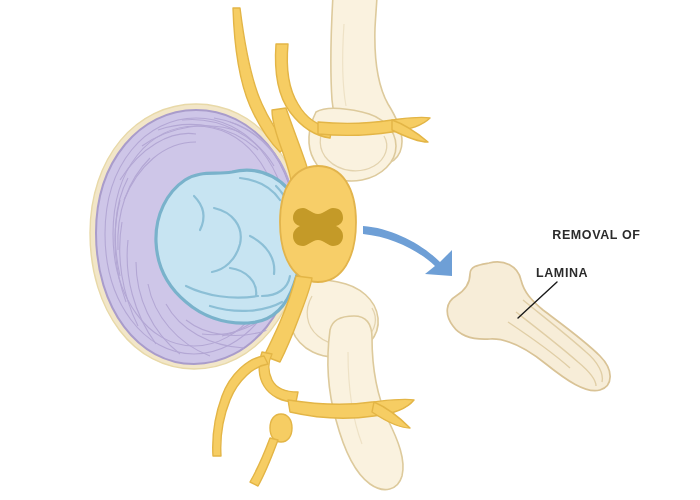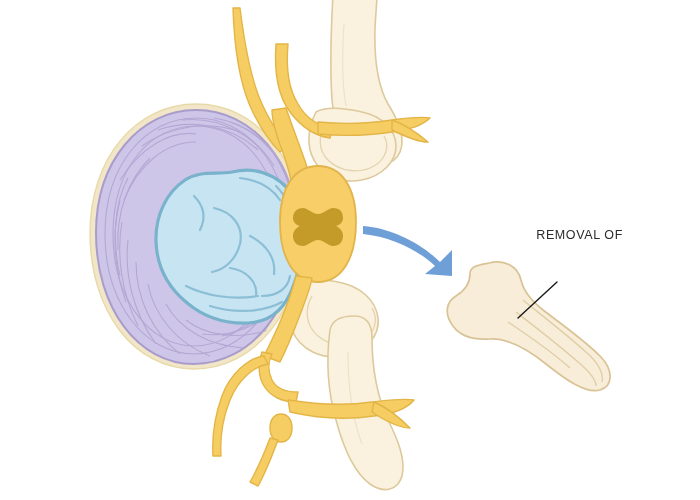--- a/index.html
+++ b/index.html
@@ -21,29 +21,29 @@
   }
   #scene {
     position: absolute;
     left: 0;
     top: 0;
     width: 700px;
     height: 500px;
   }
   .annotation-text {
     position: absolute;
-    left: 520px;
+    left: 536px;
     top: 207px;
     width: 140px;
     color: #2b2b2b;
     font-family: "Liberation Sans", sans-serif;
     font-size: 12.5px;
     line-height: 19px;
     letter-spacing: 0.6px;
-    font-weight: 400;
+    font-weight: 700;
     white-space: pre;
   }
   .annotation-line-2 { display: block; }
 </style>
 </head>
 <body>
 
 <div id="figure">
 
   <svg id="scene" viewBox="0 0 700 500">
@@ -283,15 +283,16 @@
     </g>
 
     <g>
       <path d="M557,282 L518,318" stroke="#1a1a1a" stroke-width="1.4" fill="none" stroke-linecap="round"></path>
     </g>
 
   </svg>
 
   <div class="annotation-text">
     <span>REMOVAL OF</span>
+    <span class="annotation-line-2">LAMINA</span>
   </div>
 
 </div>
 
 </body></html>

